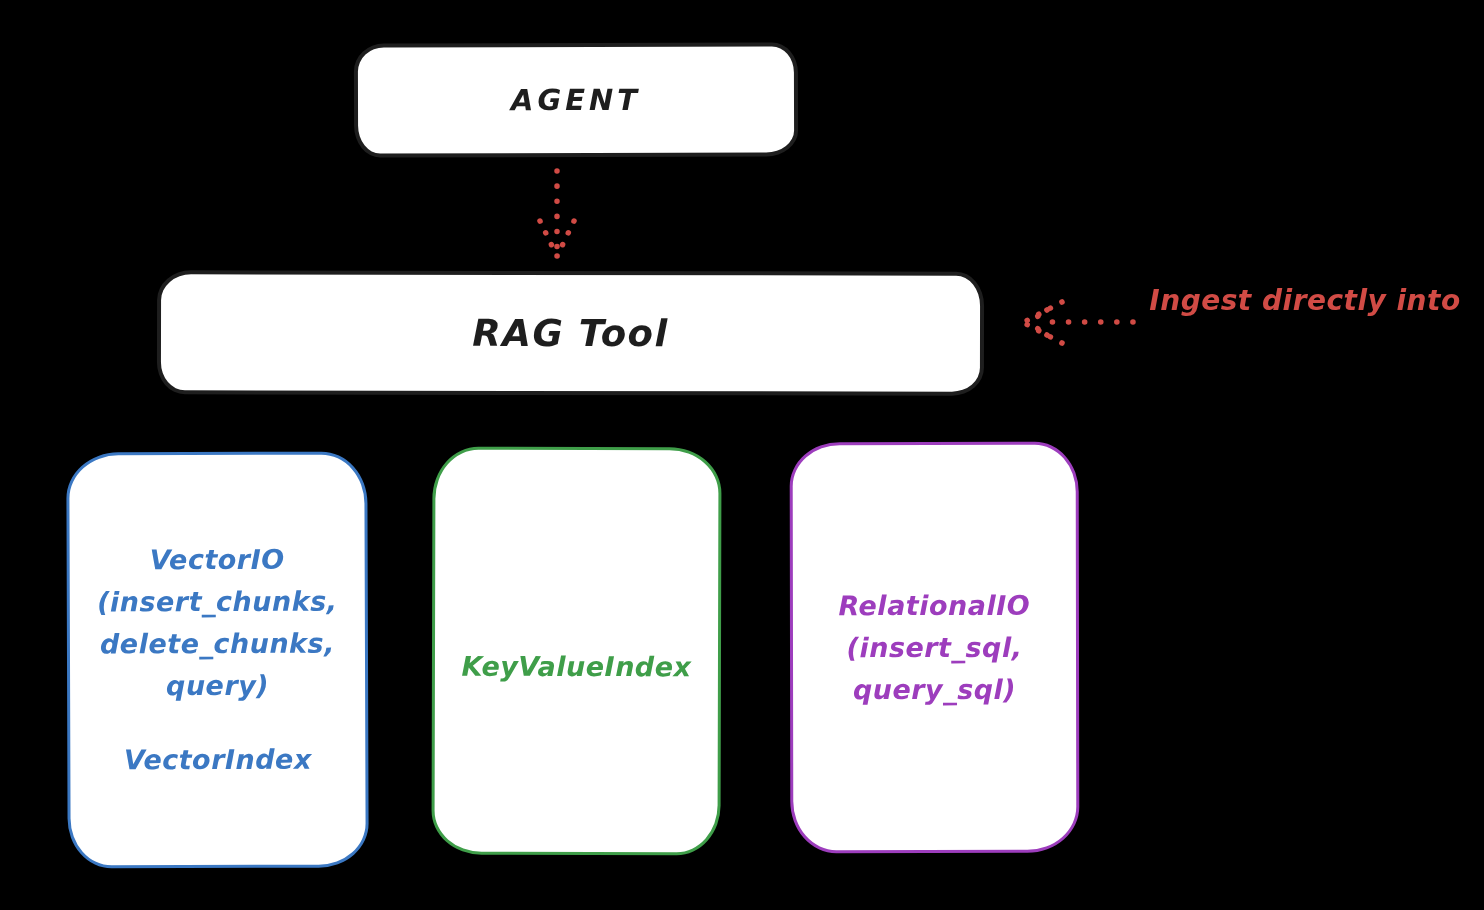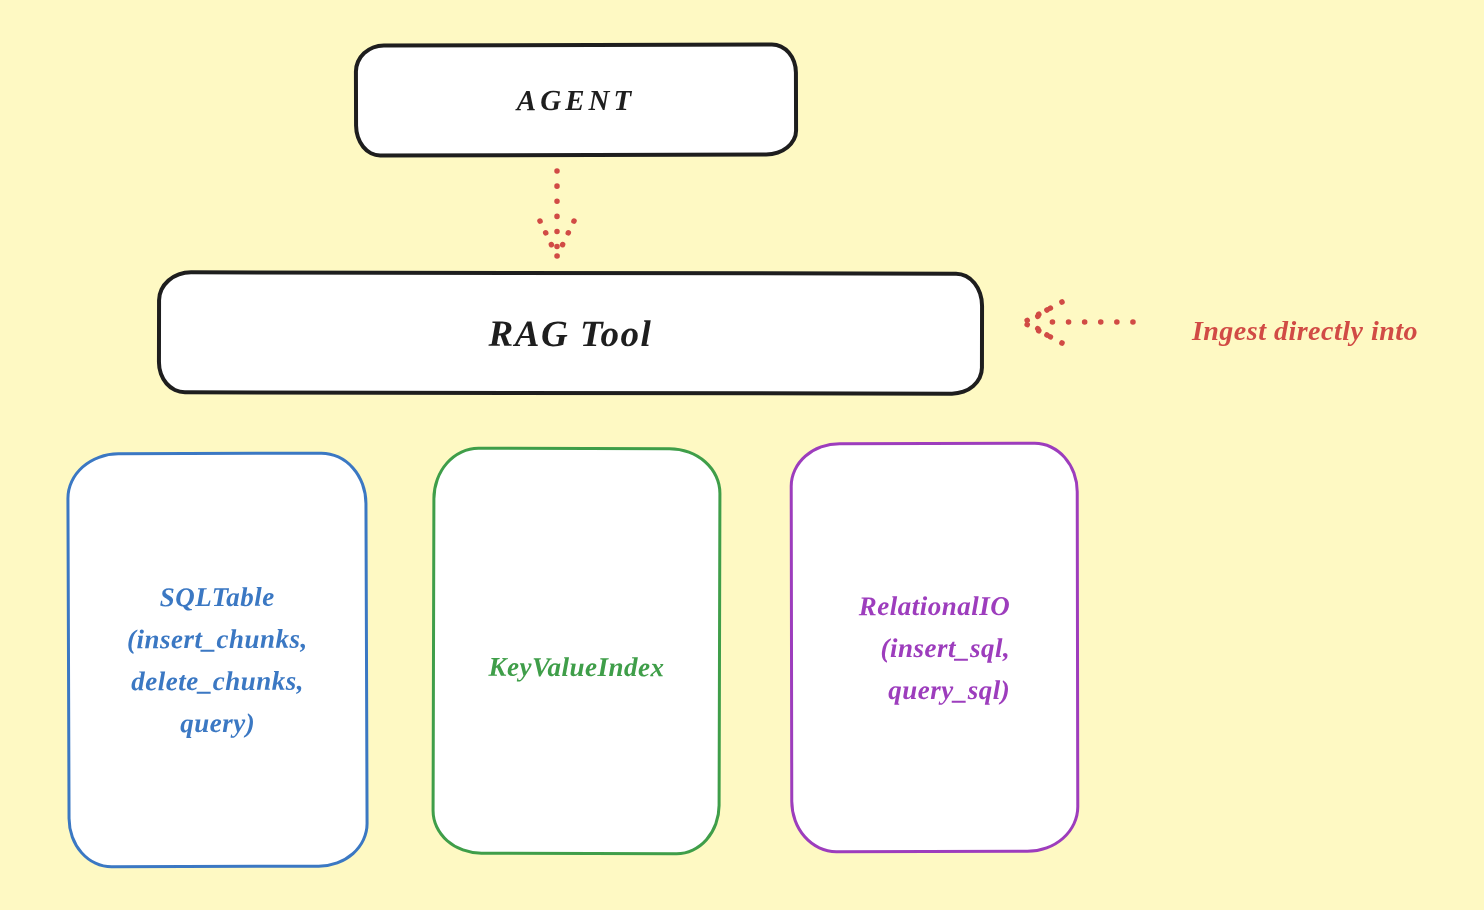--- a/index.html
+++ b/index.html
@@ -5,23 +5,22 @@
   html, body {
     margin: 0;
     padding: 0;
     background: #ffffff;
     font-family: "DejaVu Sans", sans-serif;
   }
   .canvas {
     position: relative;
     width: 1484px;
     height: 910px;
-    background: #fef9c3;
+    background: #000000;
     overflow: hidden;
-    font-family: Liberation Serif, serif;
   }
   .hand {
     font-style: italic;
     font-weight: 600;
     letter-spacing: 0.5px;
   }
   
   .outline-box {
     position: absolute;
     border: 4px solid #1e1e1e;
@@ -57,21 +56,20 @@
   
   .annotation {
     position: absolute;
     left: 1135px; top: 282px;
     width: 340px;
     text-align: center;
     font-size: 28px;
     line-height: 37px;
     font-weight: 700;
     letter-spacing: 0.5px;
-    margin-top: 30px;
   }
   
   .io-box {
     position: absolute;
     border: 3.5px solid;
     background: #ffffff;
     box-sizing: border-box;
     display: flex;
     flex-direction: column;
     align-items: center;
@@ -90,21 +88,20 @@
     left: 432px; top: 447px;
     width: 289px; height: 408px;
     border-radius: 46px 52px 44px 50px / 52px 46px 50px 44px;
     transform: rotate(0.15deg);
   }
   .io-box-2 {
     left: 790px; top: 442px;
     width: 289px; height: 411px;
     border-radius: 50px 44px 52px 46px / 44px 50px 46px 52px;
     transform: rotate(-0.1deg);
-    text-align: right;
   }
   .io-index {
     margin-top: 32px;
   }
   
   .arrows-svg {
     position: absolute;
     left: 0; top: 0;
     width: 1484px;
     height: 910px;
@@ -145,25 +142,26 @@
   <div class="outline-box rag-box" style="color: rgb(30, 30, 30); border-color: rgb(30, 30, 30);">
     <span class="label hand">RAG Tool</span>
   </div>
 
   <div class="annotation hand" style="color: rgb(209, 75, 69); border-color: rgb(209, 75, 69);">
     <div>Ingest directly into</div>
   </div>
 
   <div class="io-box io-box-0 hand" style="color: rgb(59, 120, 195); border-color: rgb(59, 120, 195);">
     <div class="io-methods">
-        <div>SQLTable</div>
+        <div>VectorIO</div>
         <div>(insert_chunks,</div>
         <div>delete_chunks,</div>
         <div>query)</div>
       </div>
+    <div class="io-index">VectorIndex</div>
   </div>
 
   <div class="io-box io-box-1 hand" style="color: rgb(63, 158, 73); border-color: rgb(63, 158, 73);">
     <div class="io-index">KeyValueIndex</div>
   </div>
 
   <div class="io-box io-box-2 hand" style="color: rgb(157, 61, 189); border-color: rgb(157, 61, 189);">
     <div class="io-methods">
         <div>RelationalIO</div>
         <div>(insert_sql,</div>

